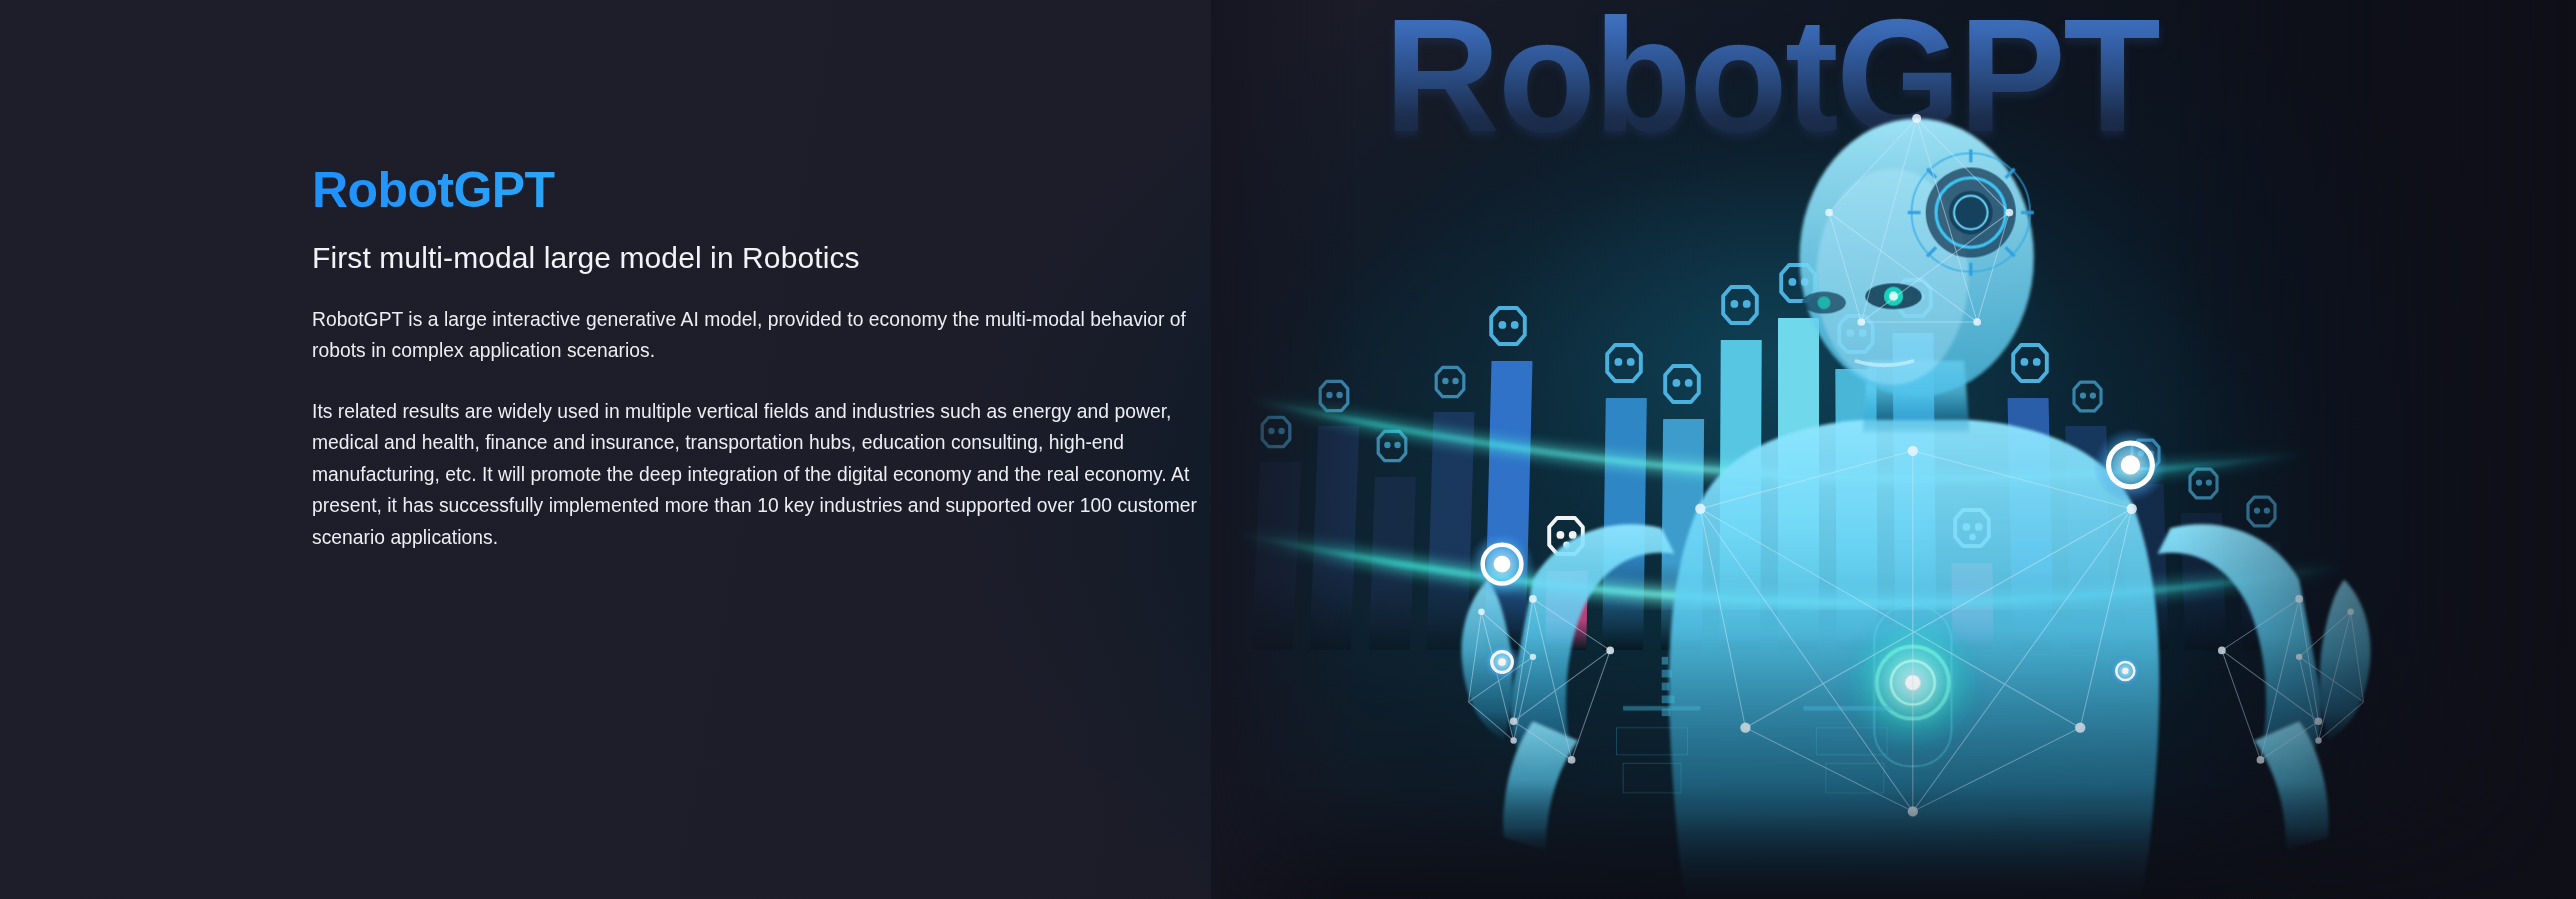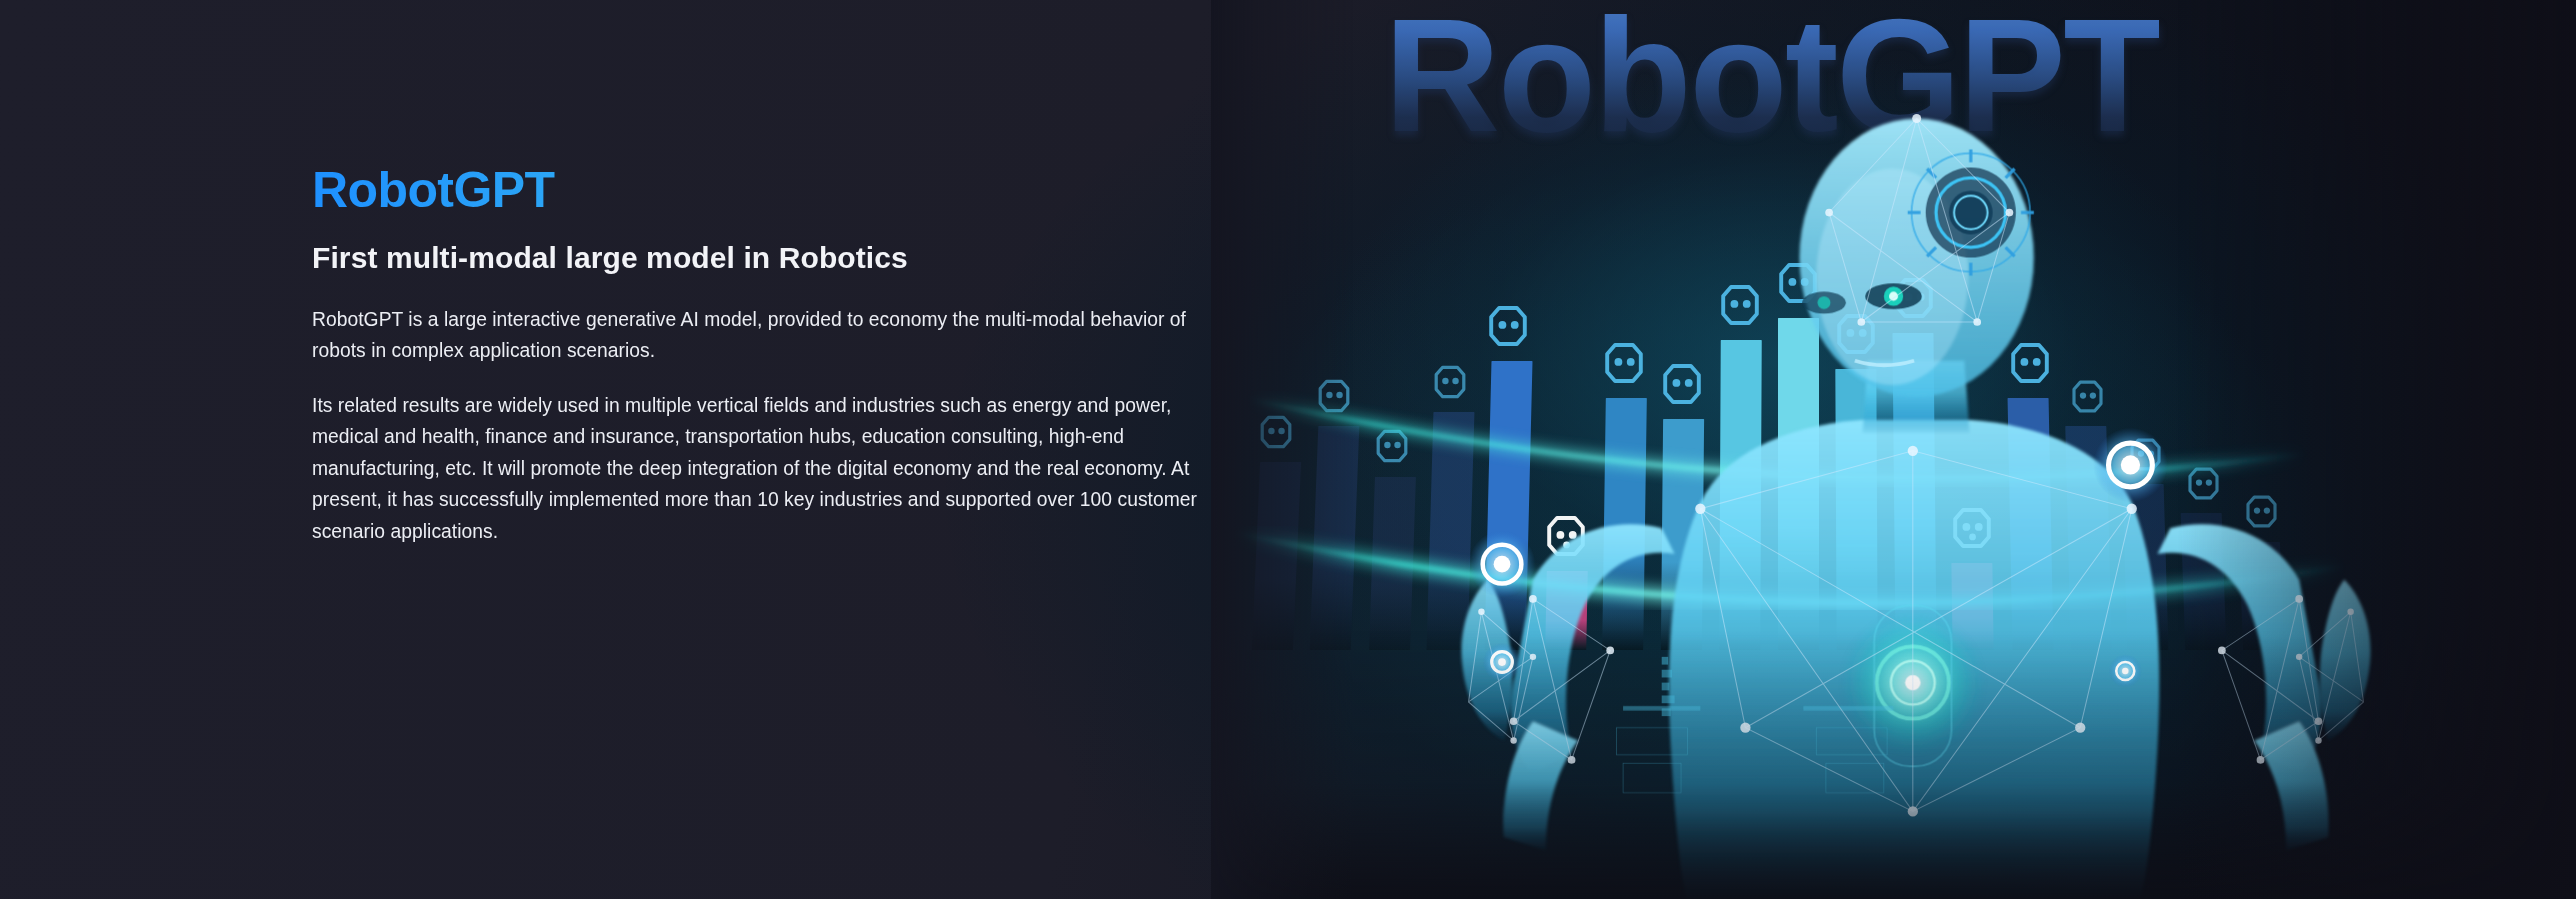--- a/index.html
+++ b/index.html
@@ -22,29 +22,29 @@
   .brand-title{
     font-size:50px;font-weight:bold;letter-spacing:-0.6px;line-height:1.05;
     background:linear-gradient(90deg,#1E90FF 0%,#2CA6F5 28%,#46C4F0 56%,#5CE6F2 82%,#6BF0F2 100%);
     -webkit-background-clip:text;background-clip:text;
     color:transparent;-webkit-text-fill-color:transparent;
     margin:0 0 0 0;
     text-shadow:none;
   }
   .subtitle{
     margin:22px 0 0 0;
-    font-size:30px;font-weight:700;color:#f2f3f7;line-height:1.25;
+    font-size:30px;font-weight:400;color:#f2f3f7;line-height:1.25;
     letter-spacing:0.1px;
   }
   .para{
     margin:28px 0 0 0;
     font-size:19.3px;line-height:1.63;color:#eceef4;max-width:898px;
     letter-spacing:0.03px;font-weight:400;
   }
-  .para + .para{margin-top:23px;}
+  .para + .para{margin-top:29px;}
 
   
   .hero{
     position:absolute;left:1211px;top:0;width:1365px;height:899px;
     overflow:hidden;
   }
   .hero-bg{
     position:absolute;inset:0;
     background:
       radial-gradient(ellipse 580px 399px at 567px 361px, rgba(16,73,95,0.75) 0%, rgba(12,44,62,0.35) 52%, rgba(11,20,32,0) 78%),

